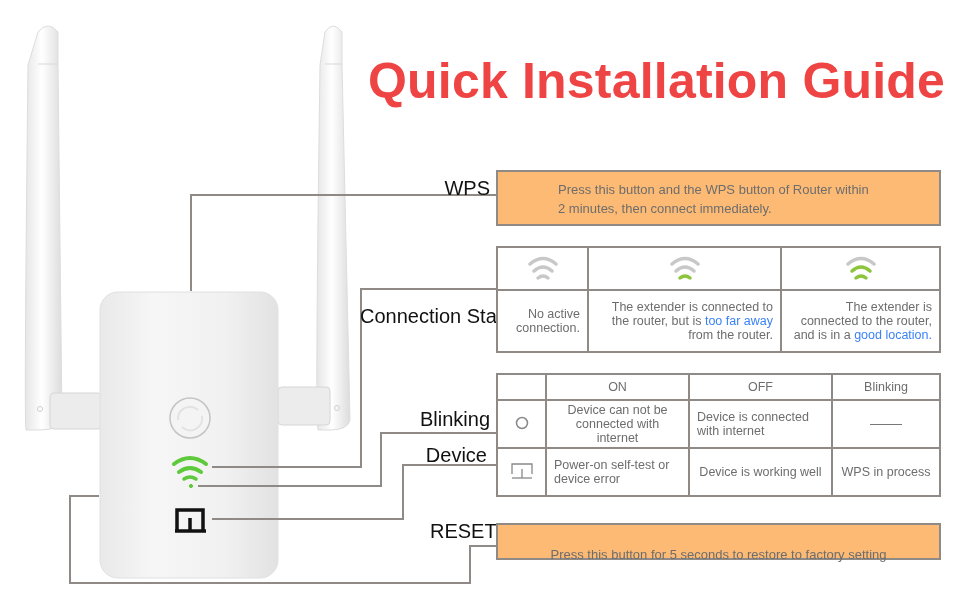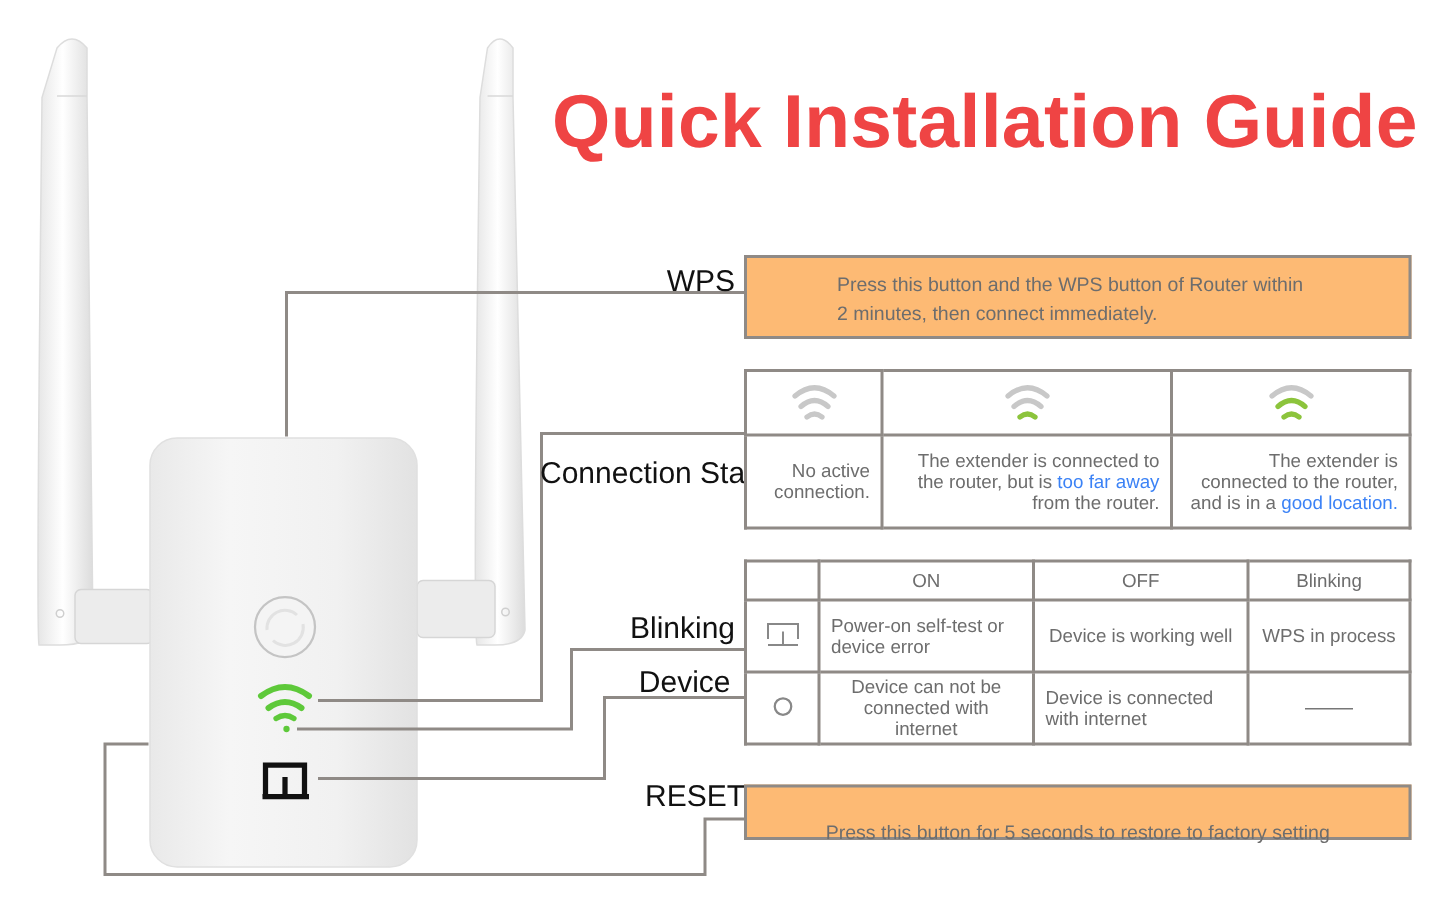--- a/index.html
+++ b/index.html
@@ -133,39 +133,39 @@
 <table id="led" style="left:496px; top:373px; width:445px;">
   <tbody>
       <tr class="hd">
     <td style="width:49px;"></td>
     <td style="width:143px;">ON</td>
     <td style="width:143px;text-align:center;">OFF</td>
     <td>Blinking</td>
   </tr>
   <tr class="r">
     <td>
+      <svg width="16" height="16">
+            <circle cx="8" cy="8" r="5.5" fill="none" stroke="#888" stroke-width="1.5"></circle>
+          </svg>
+    </td>
+    <td>Device can not be connected with internet</td>
+    <td style="text-align:left;">Device is connected with internet</td>
+    <td><span style="display:inline-block;width:32px;border-top:1px solid #777;vertical-align:middle;"></span></td>
+  </tr>
+  <tr class="r">
+    <td>
       <svg width="26" height="20" fill="none" stroke="#888" stroke-width="1.3">
         <path d="M3,13 L3,3 L23,3 L23,13"></path>
             <line x1="13" y1="8" x2="13" y2="17"></line>
             <line x1="3" y1="17" x2="23" y2="17"></line>
       </svg>
     </td>
     <td style="text-align:left;">Power-on self-test or device error</td>
     <td>Device is working well</td>
     <td>WPS in process</td>
   </tr>
-  <tr class="r">
-    <td>
-      <svg width="16" height="16">
-            <circle cx="8" cy="8" r="5.5" fill="none" stroke="#888" stroke-width="1.5"></circle>
-          </svg>
-    </td>
-    <td>Device can not be connected with internet</td>
-    <td style="text-align:left;">Device is connected with internet</td>
-    <td><span style="display:inline-block;width:32px;border-top:1px solid #777;vertical-align:middle;"></span></td>
-  </tr>
 </tbody>
   </table>
 
 <div class="abs lbl" style="left:430px; top:520px; width:58px;">RESET</div>
 <div class="abs box" style="left:496px; top:523px; width:445px; height:37px;">
   <div class="boxtext" style="text-align:center; padding-top:20px;">Press this button for 5 seconds to restore to factory setting</div>
 </div>
 
 </body></html>

